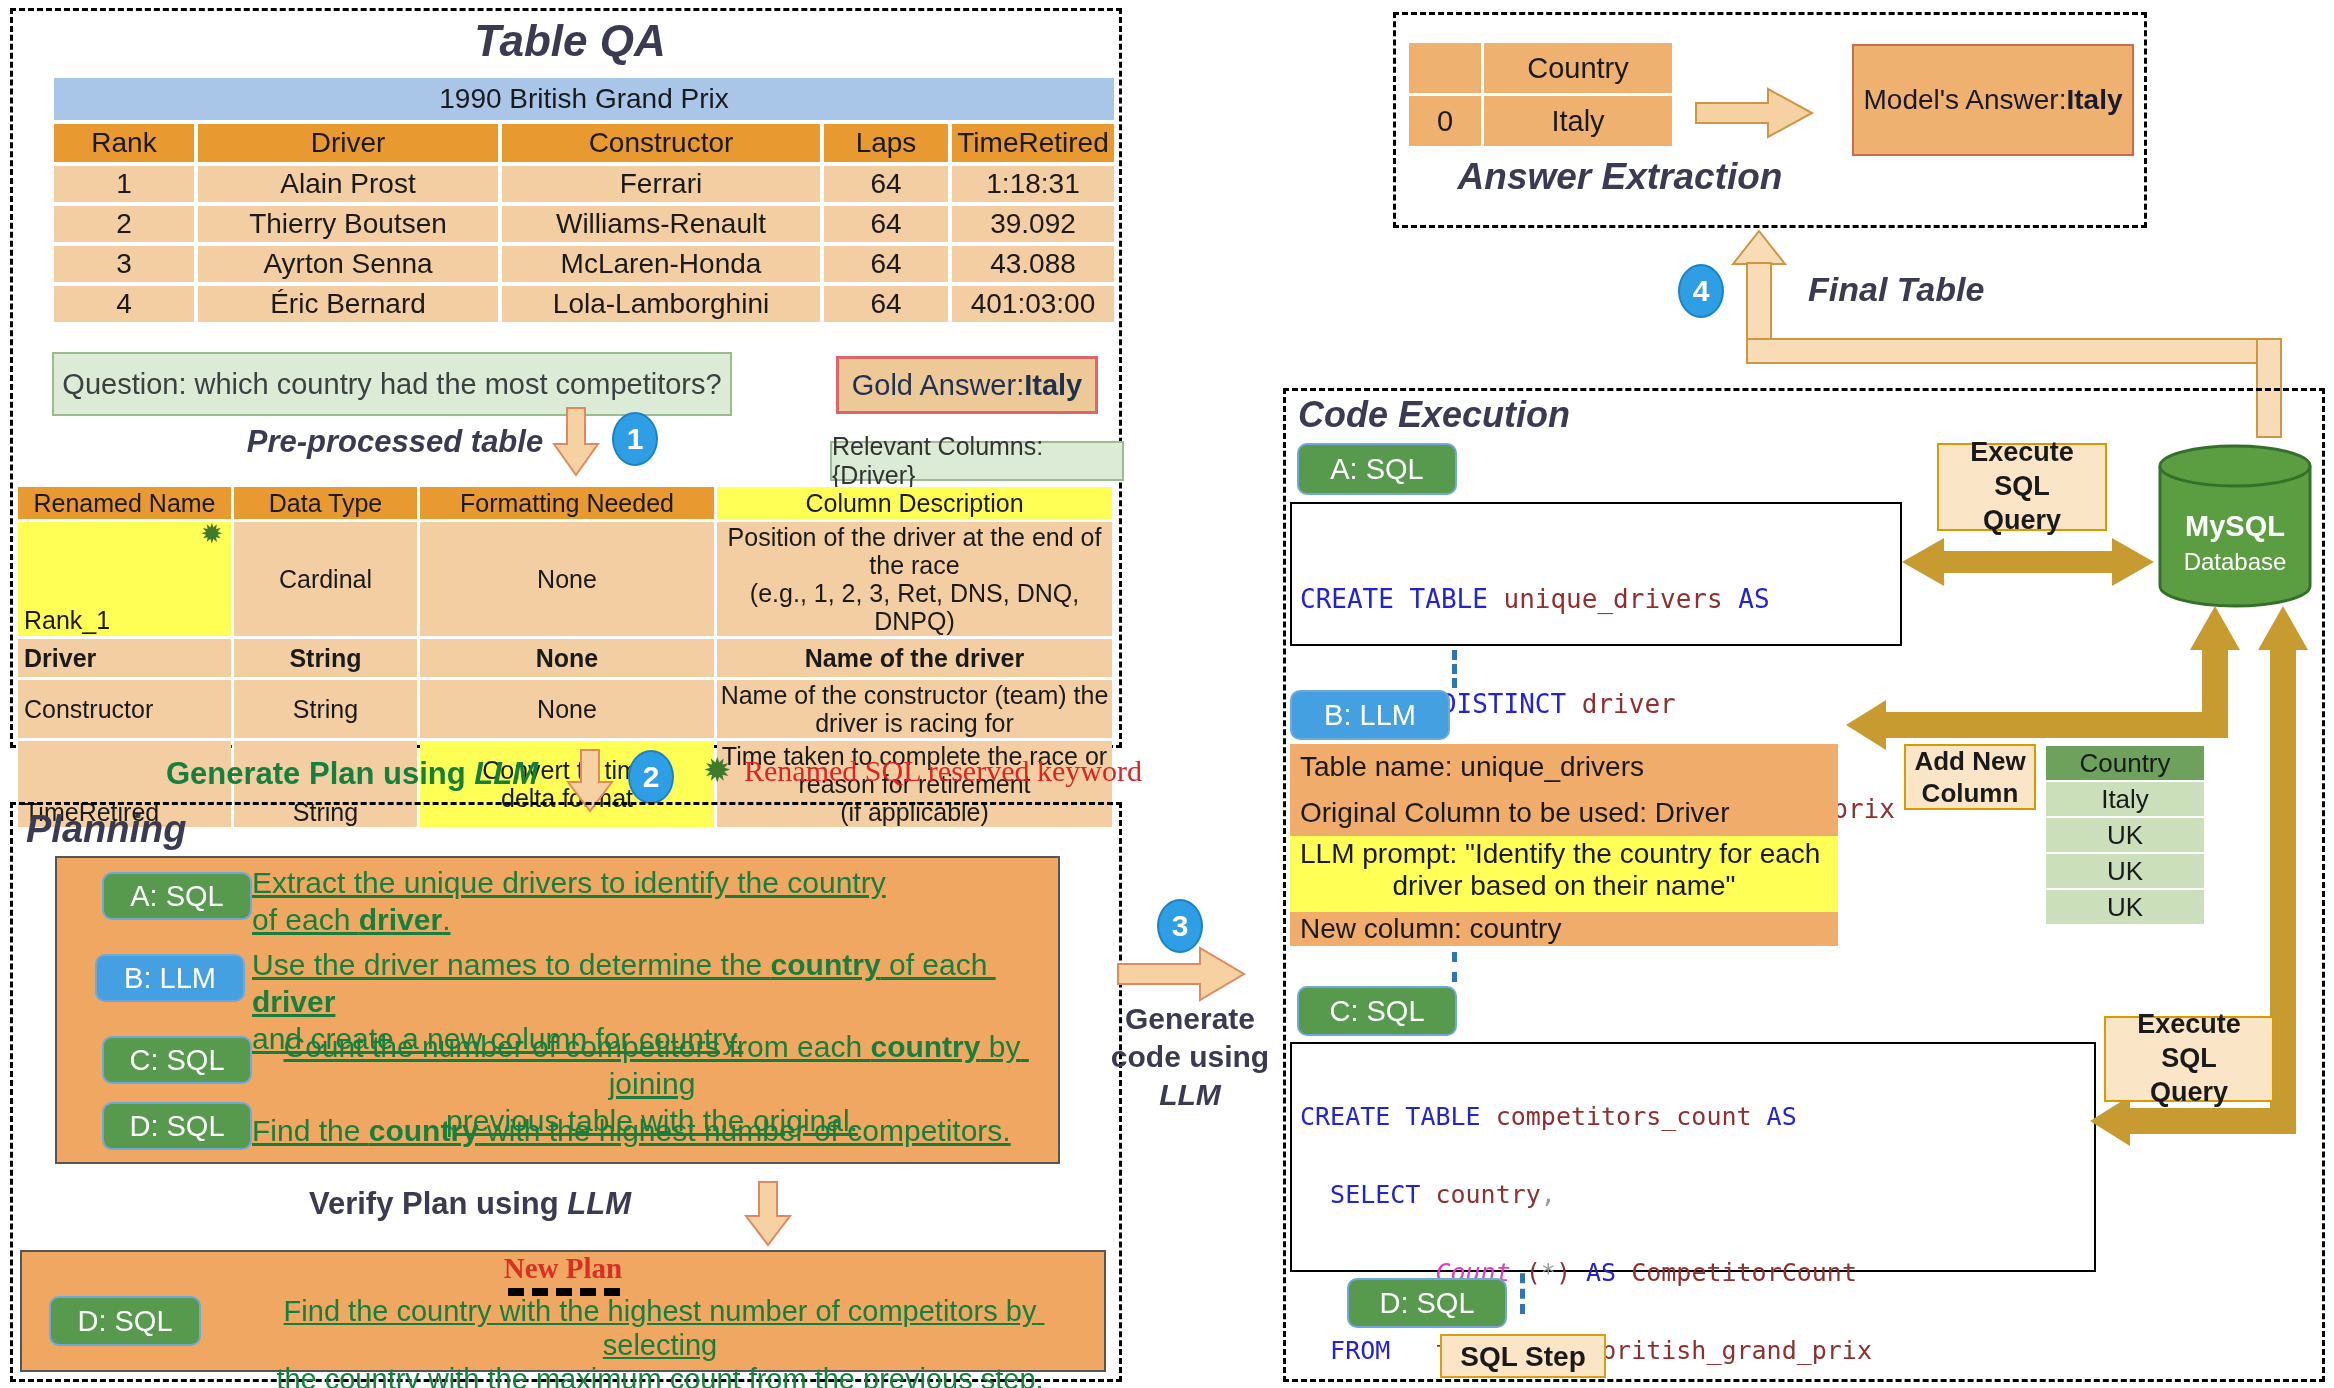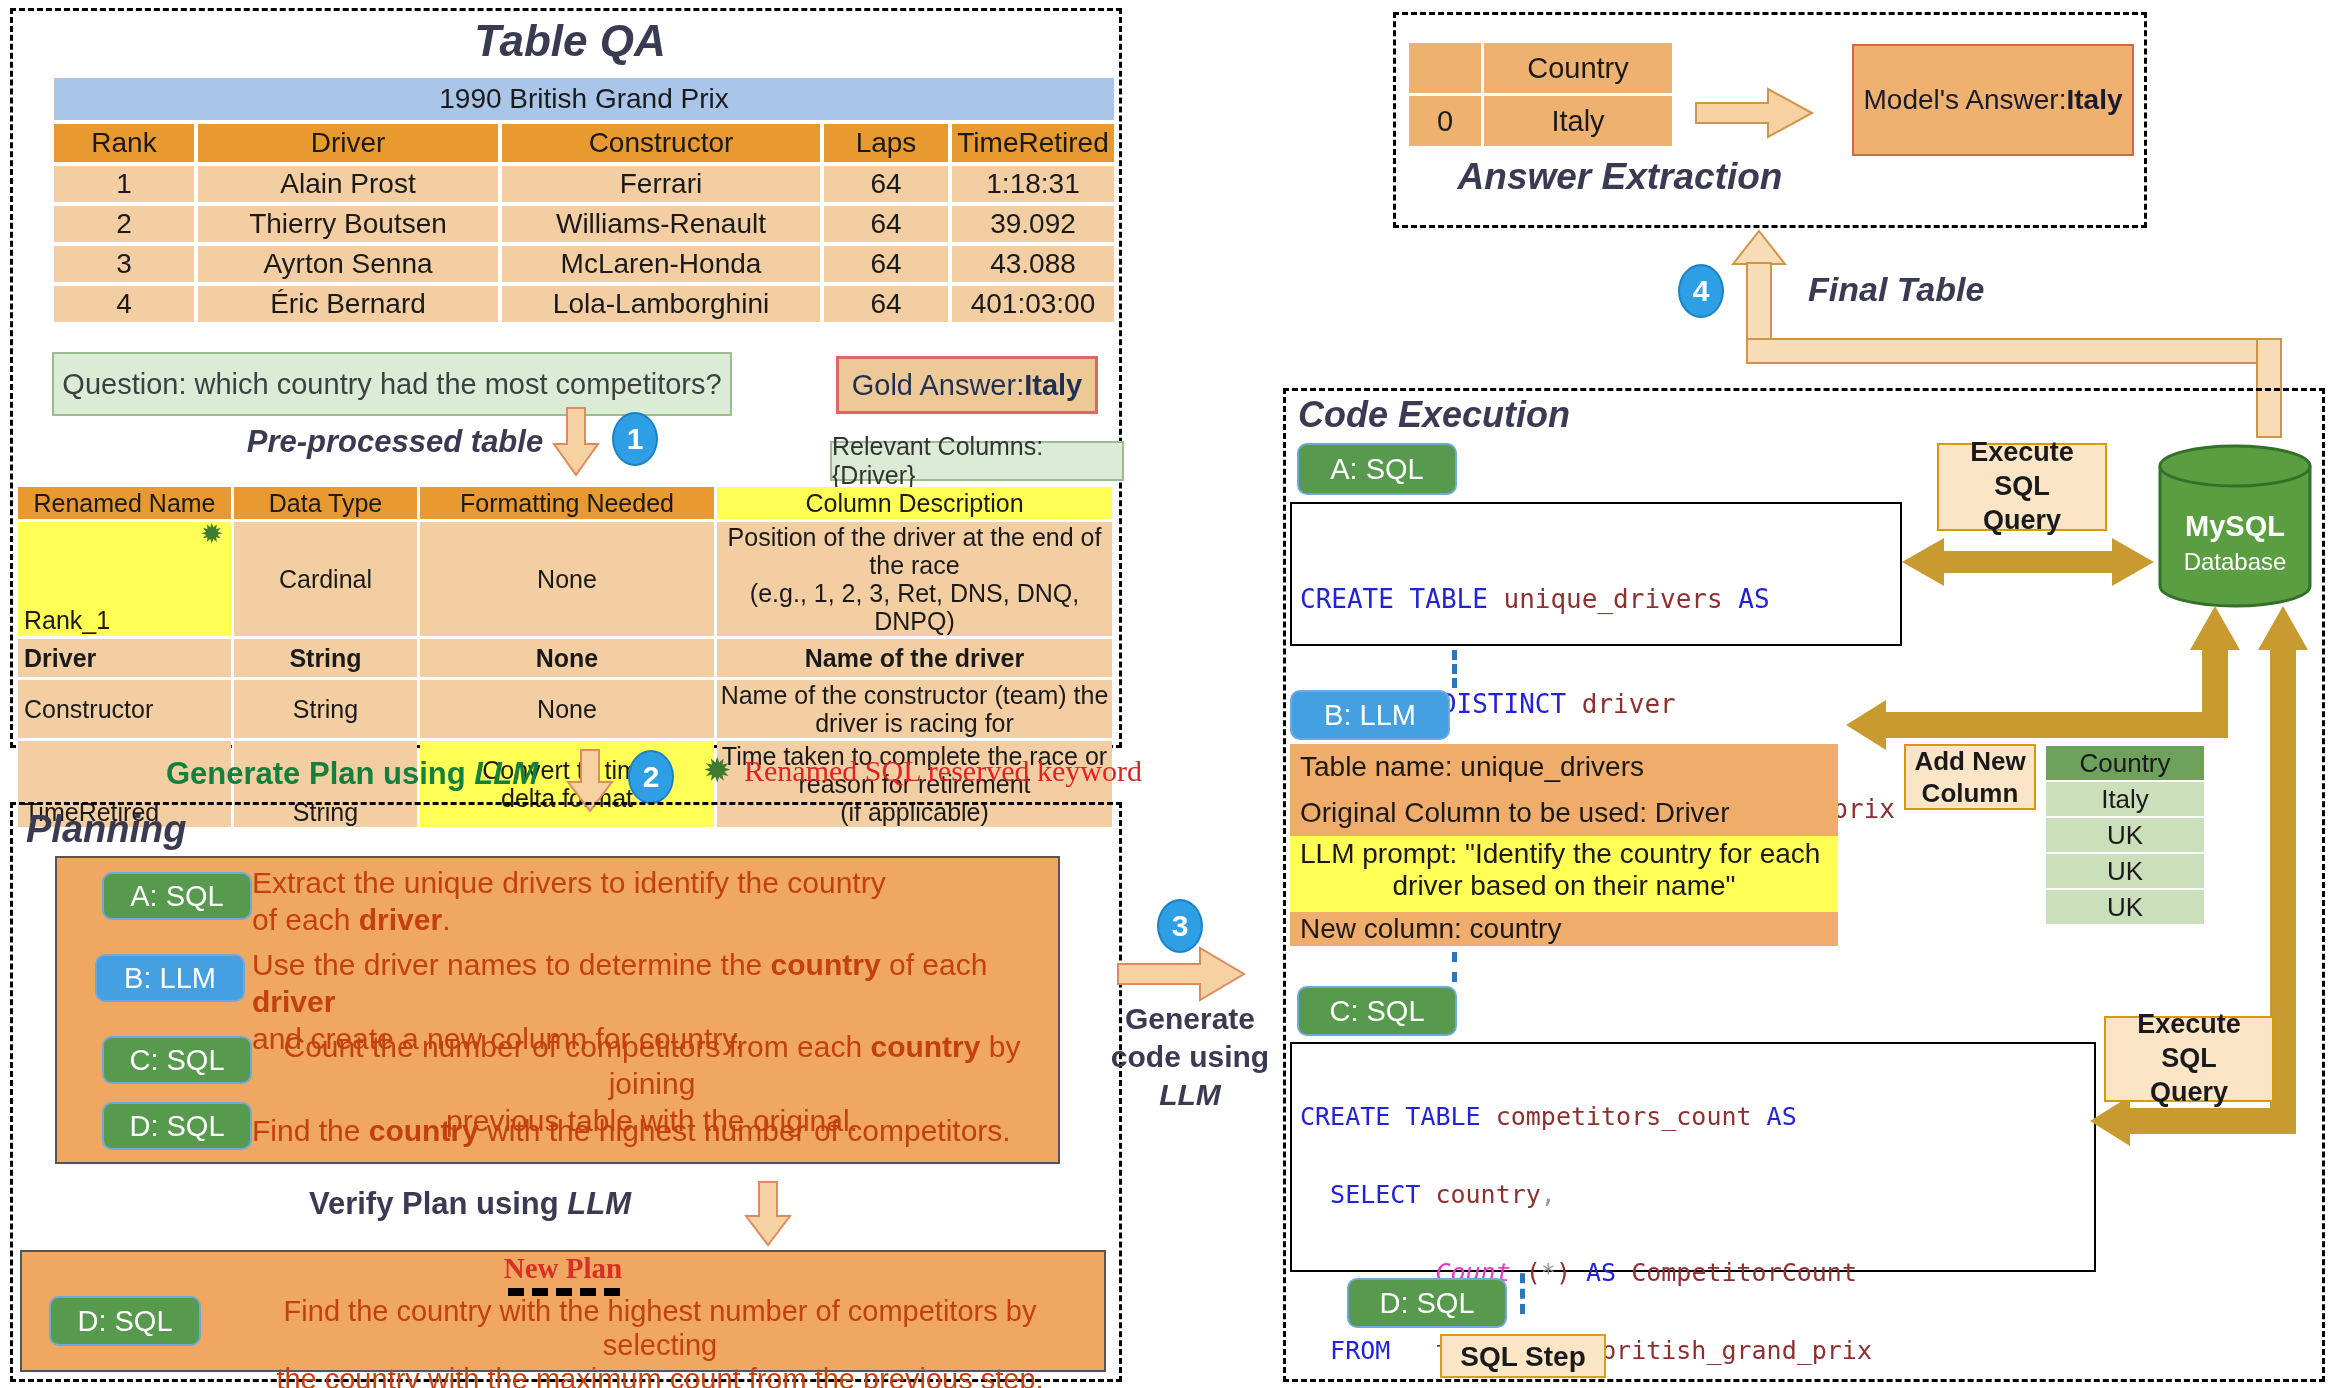--- a/index.html
+++ b/index.html
@@ -24,21 +24,21 @@
   .bold-row td{font-weight:bold;}
   .q-box{position:absolute;background:#DCEBD5;border:2px solid #9DBB90;display:flex;align-items:center;justify-content:center;font-size:29px;color:#3C4043;box-sizing:border-box;}
   .gold-box{position:absolute;background:#EDC998;border:3px solid #E06666;display:flex;align-items:center;justify-content:center;font-size:29px;color:#1F3050;box-sizing:border-box;}
   .exec-box{position:absolute;background:#FBE5C7;border:2px solid #D79B00;font-weight:bold;font-size:27px;text-align:center;display:flex;flex-direction:column;justify-content:center;line-height:1.25;box-sizing:border-box;}
   .code-box{position:absolute;background:#fff;border:2px solid #000000;font-family:"DejaVu Sans Mono",monospace;font-size:26px;white-space:pre;box-sizing:border-box;padding:8px 8px;}
   .code-line{white-space:pre;}
   .seg-k{color:#2222D6;}
   .seg-id{color:#8E3030;}
   .seg-fn{color:#E23BC8;font-style:italic;}
   .seg-p{color:#999999;}
-  .plan-text{position:absolute;font-size:30px;line-height:37px;white-space:pre-wrap;color:#c2410c;}
+  .plan-text{position:absolute;font-size:30px;line-height:37px;white-space:pre-wrap;color:#15803d;text-decoration:underline;}
   .gold-rect{position:absolute;background:#C79B2F;}
   .tri-up{position:absolute;width:0;height:0;border-left:25px solid transparent;border-right:25px solid transparent;border-bottom:44px solid #C79B2F;}
   .tri-left{position:absolute;width:0;height:0;border-top:25px solid transparent;border-bottom:25px solid transparent;border-right:40px solid #C79B2F;}
   .elbow{position:absolute;background:#F8DCB6;border:2px solid #CE9544;box-sizing:border-box;}
   .blue-dash{position:absolute;border-left:5px dashed #2E75B6;}
   .b-row{display:flex;align-items:center;padding-left:10px;font-size:28px;box-sizing:border-box;}
   .orange-r{background:#F0AC6B;}
   .yellow-r{background:#FFFF55;}
   .ctry-table{border-spacing:0 2px;}
   .ctry-table td{text-align:center;font-size:26px;}

